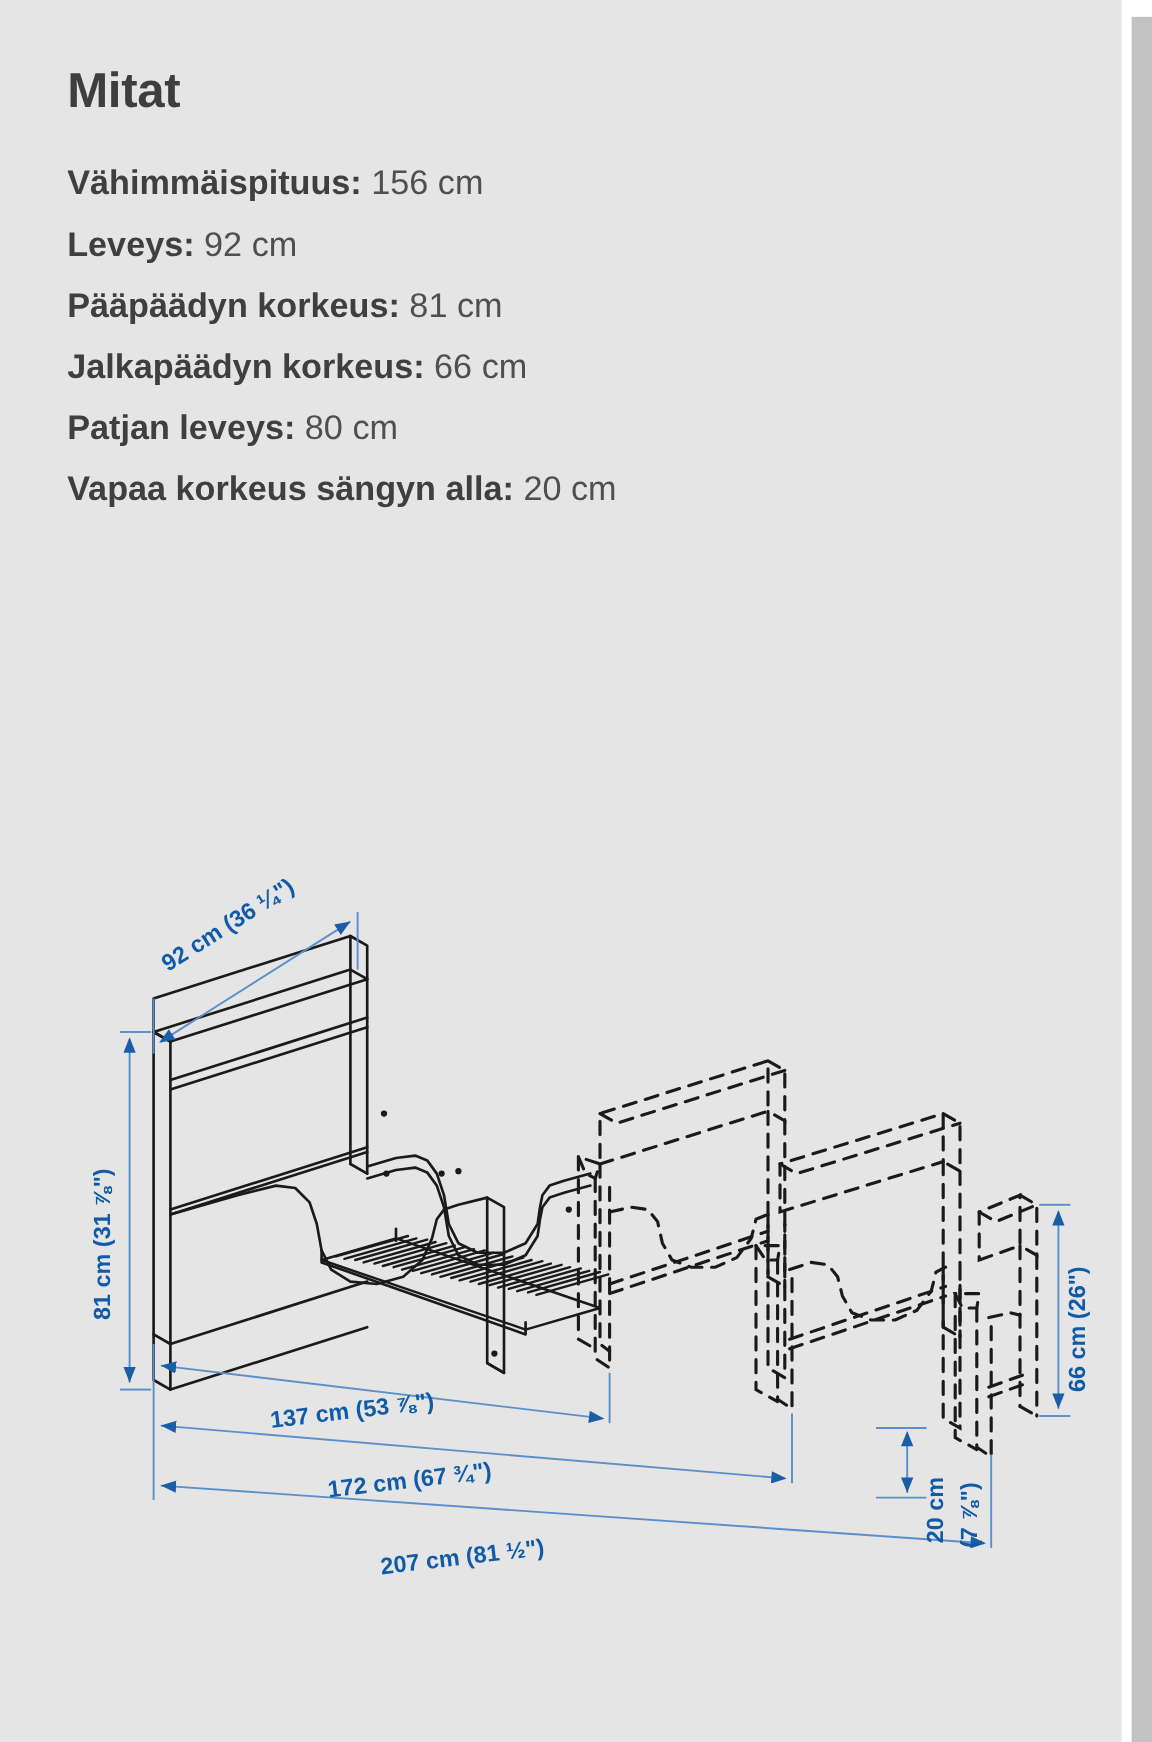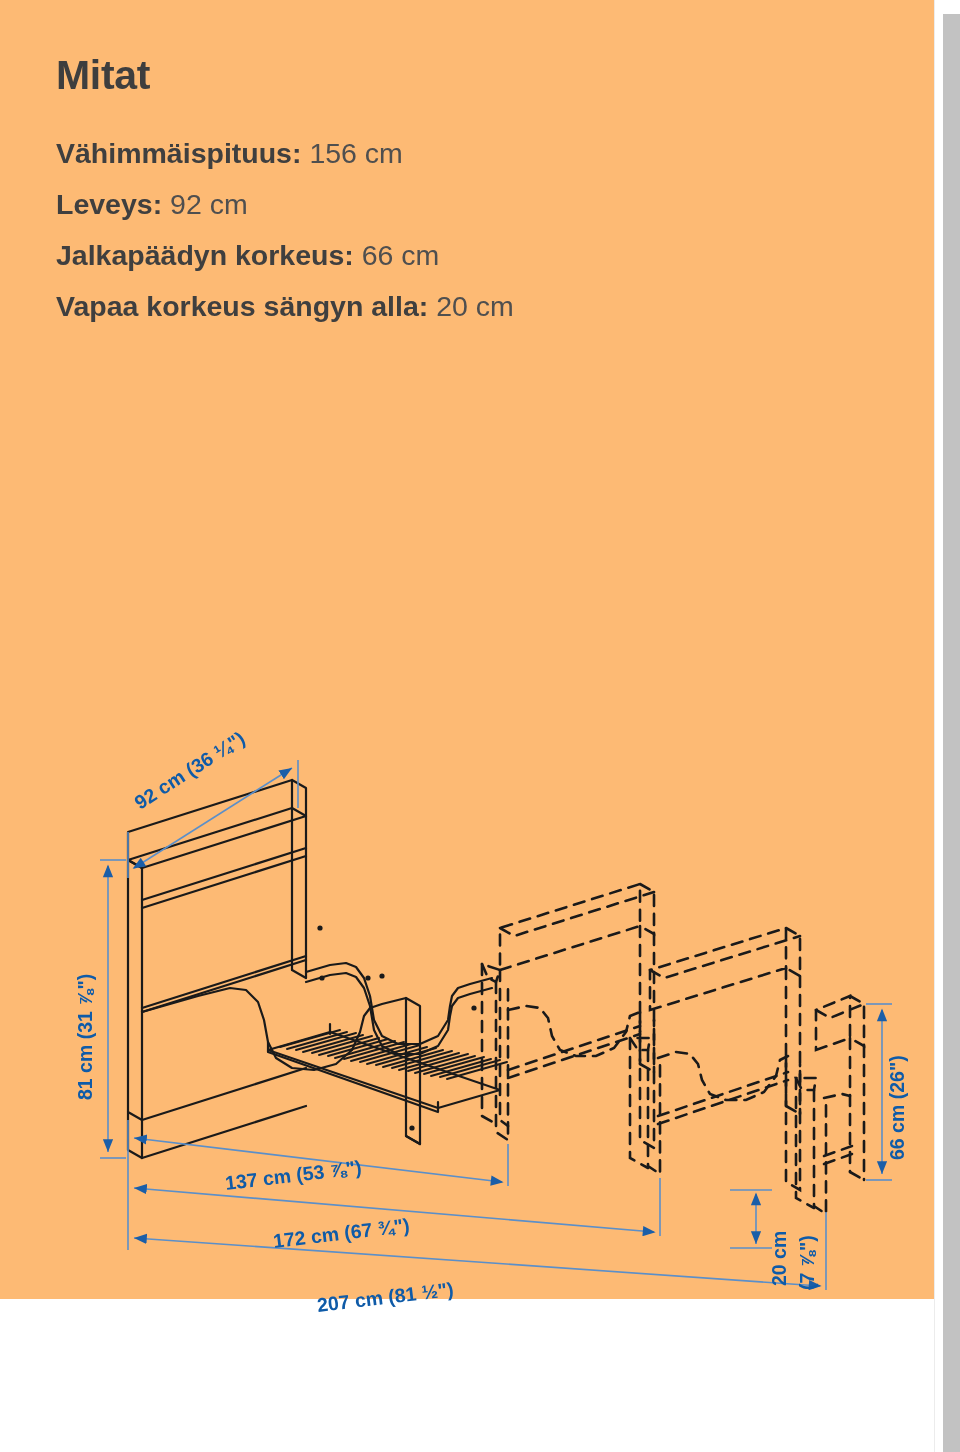--- a/index.html
+++ b/index.html
@@ -13,22 +13,22 @@
     position: relative;
     overflow: hidden;
     font-family: "Liberation Sans", sans-serif;
   }
 
   
   #page {
     position: absolute;
     left: 0; top: 0;
     width: 935px;
-    height: 1299px;
-    background: #fdba74;
+    height: 1452px;
+    background: #e5e5e5;
   }
 
   
   #scrollbar-track {
     position: absolute;
     right: 0; top: 0;
     width: 25px;
     height: 1452px;
     background: #ffffff;
     border-left: 1px solid #ececec;
@@ -95,22 +95,30 @@
   <div id="spec-list">
     <div class="spec-row">
       <span class="spec-label">Vähimmäispituus:</span>
       <span class="spec-value">156 cm</span>
     </div>
     <div class="spec-row">
       <span class="spec-label">Leveys:</span>
       <span class="spec-value">92 cm</span>
     </div>
     <div class="spec-row">
+      <span class="spec-label">Pääpäädyn korkeus:</span>
+      <span class="spec-value">81 cm</span>
+    </div>
+    <div class="spec-row">
       <span class="spec-label">Jalkapäädyn korkeus:</span>
       <span class="spec-value">66 cm</span>
+    </div>
+    <div class="spec-row">
+      <span class="spec-label">Patjan leveys:</span>
+      <span class="spec-value">80 cm</span>
     </div>
     <div class="spec-row">
       <span class="spec-label">Vapaa korkeus sängyn alla:</span>
       <span class="spec-value">20 cm</span>
     </div>
   </div>
 
   <div id="diagram">
     <svg width="890" height="700" viewBox="0 0 890 700" xmlns="http://www.w3.org/2000/svg">
       <defs>

